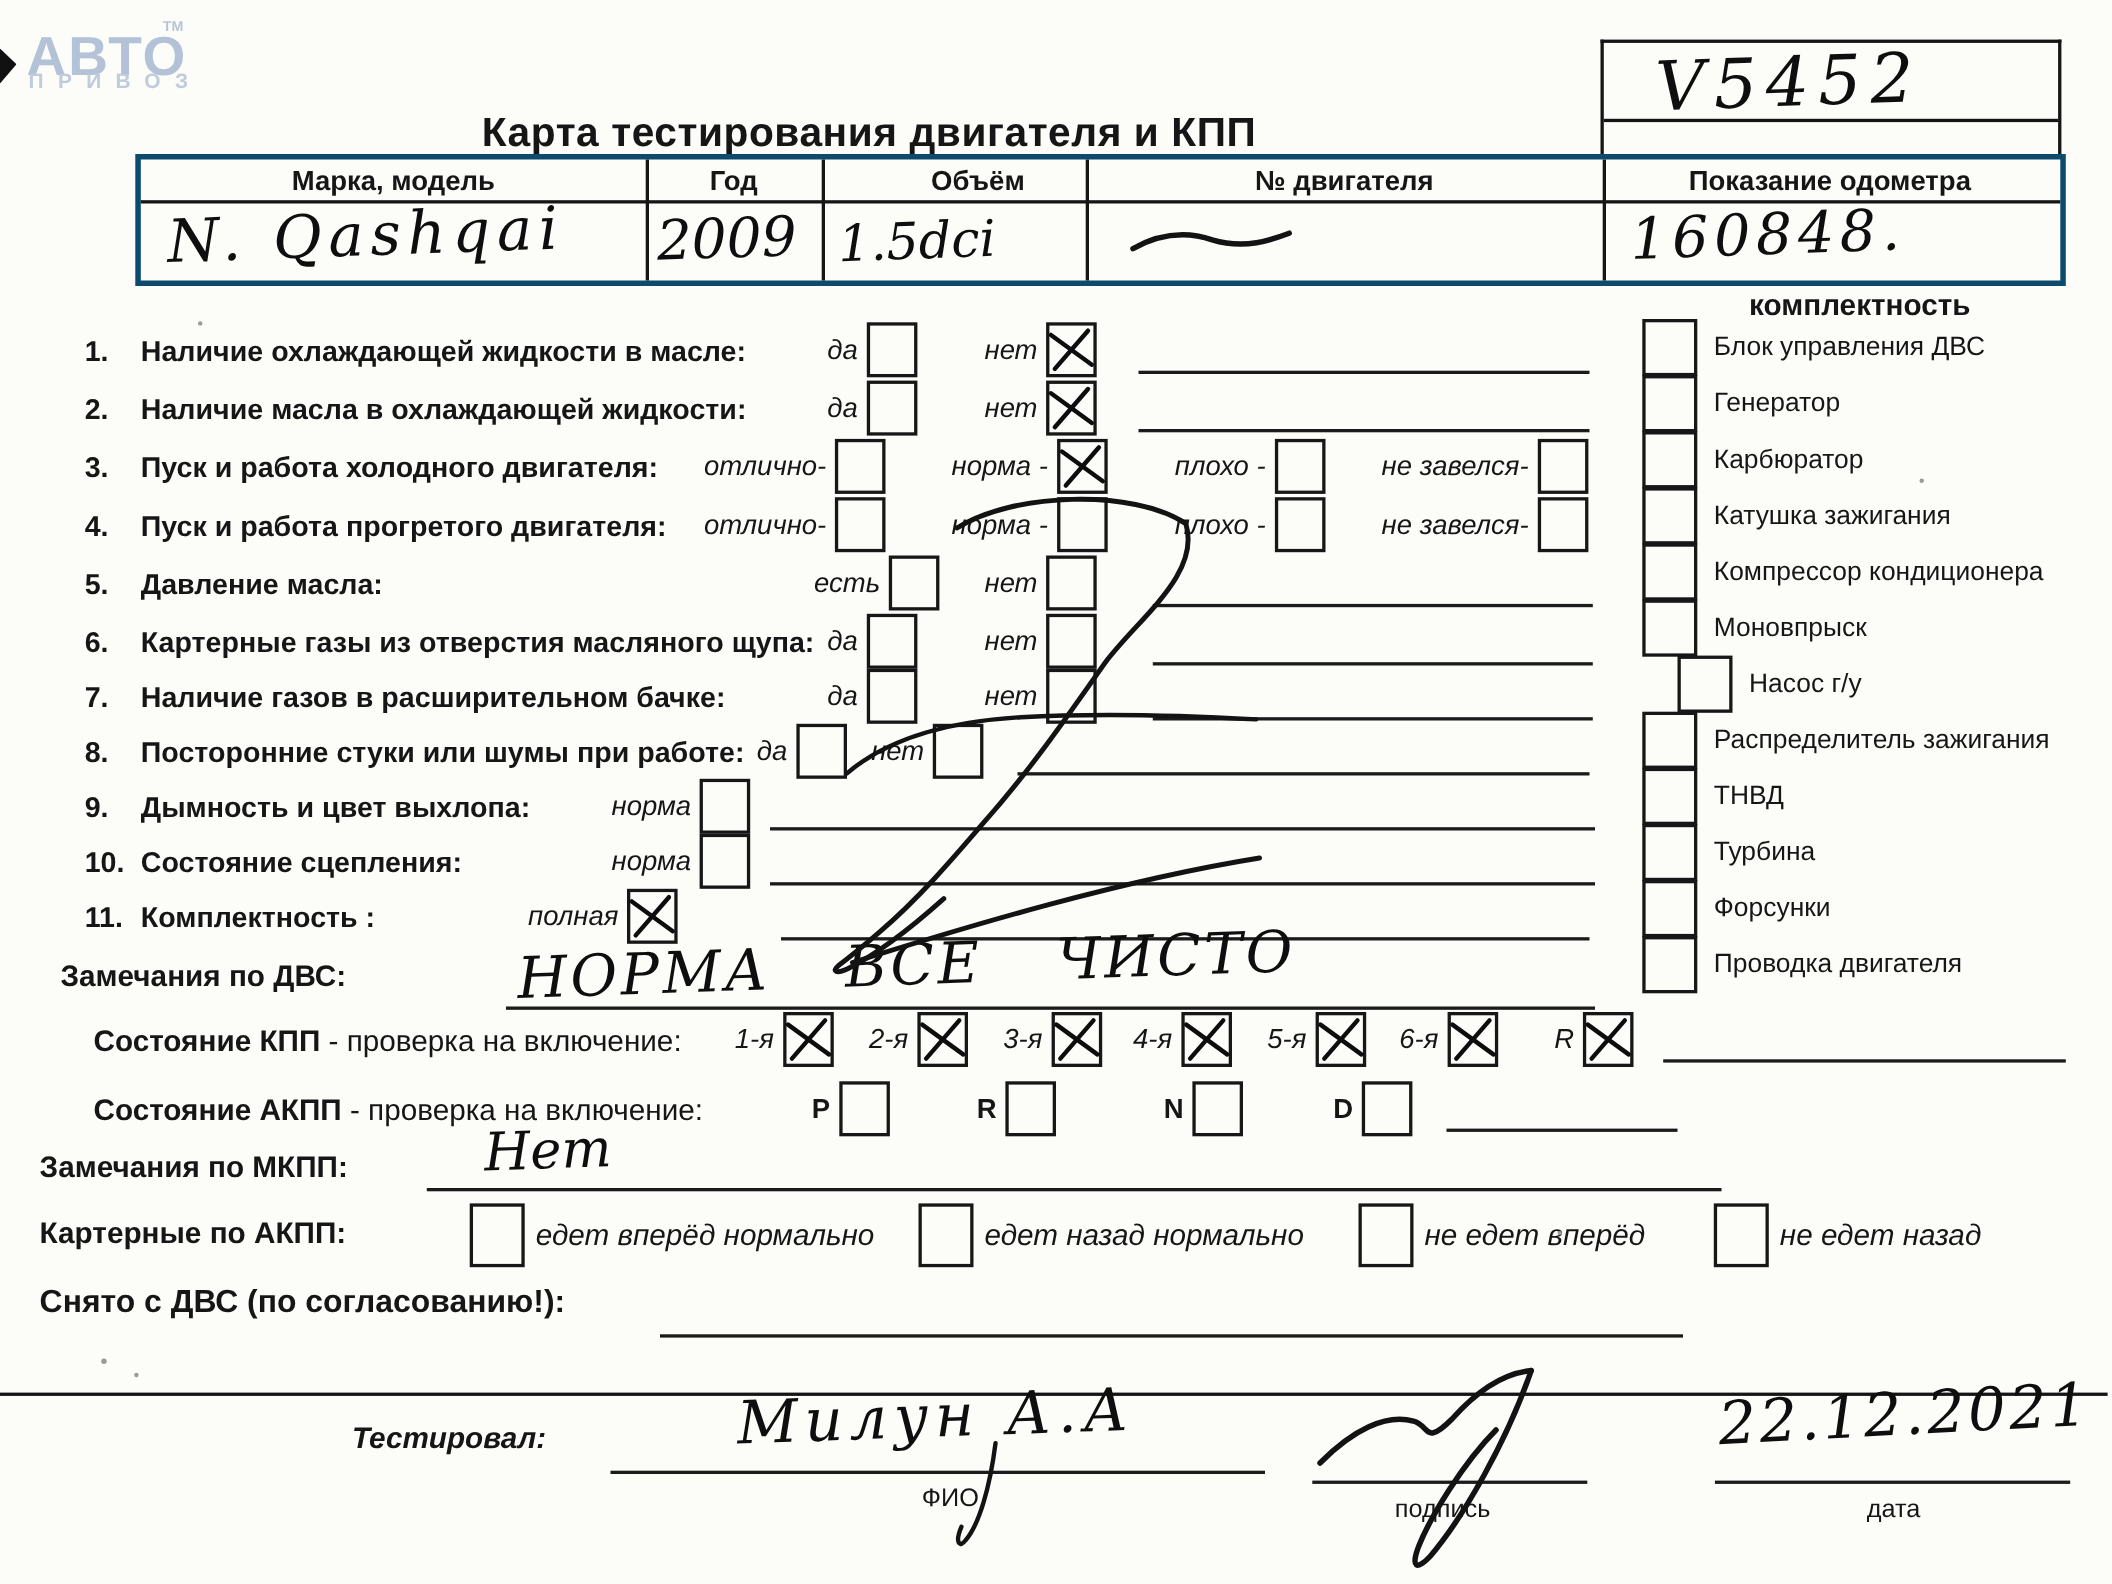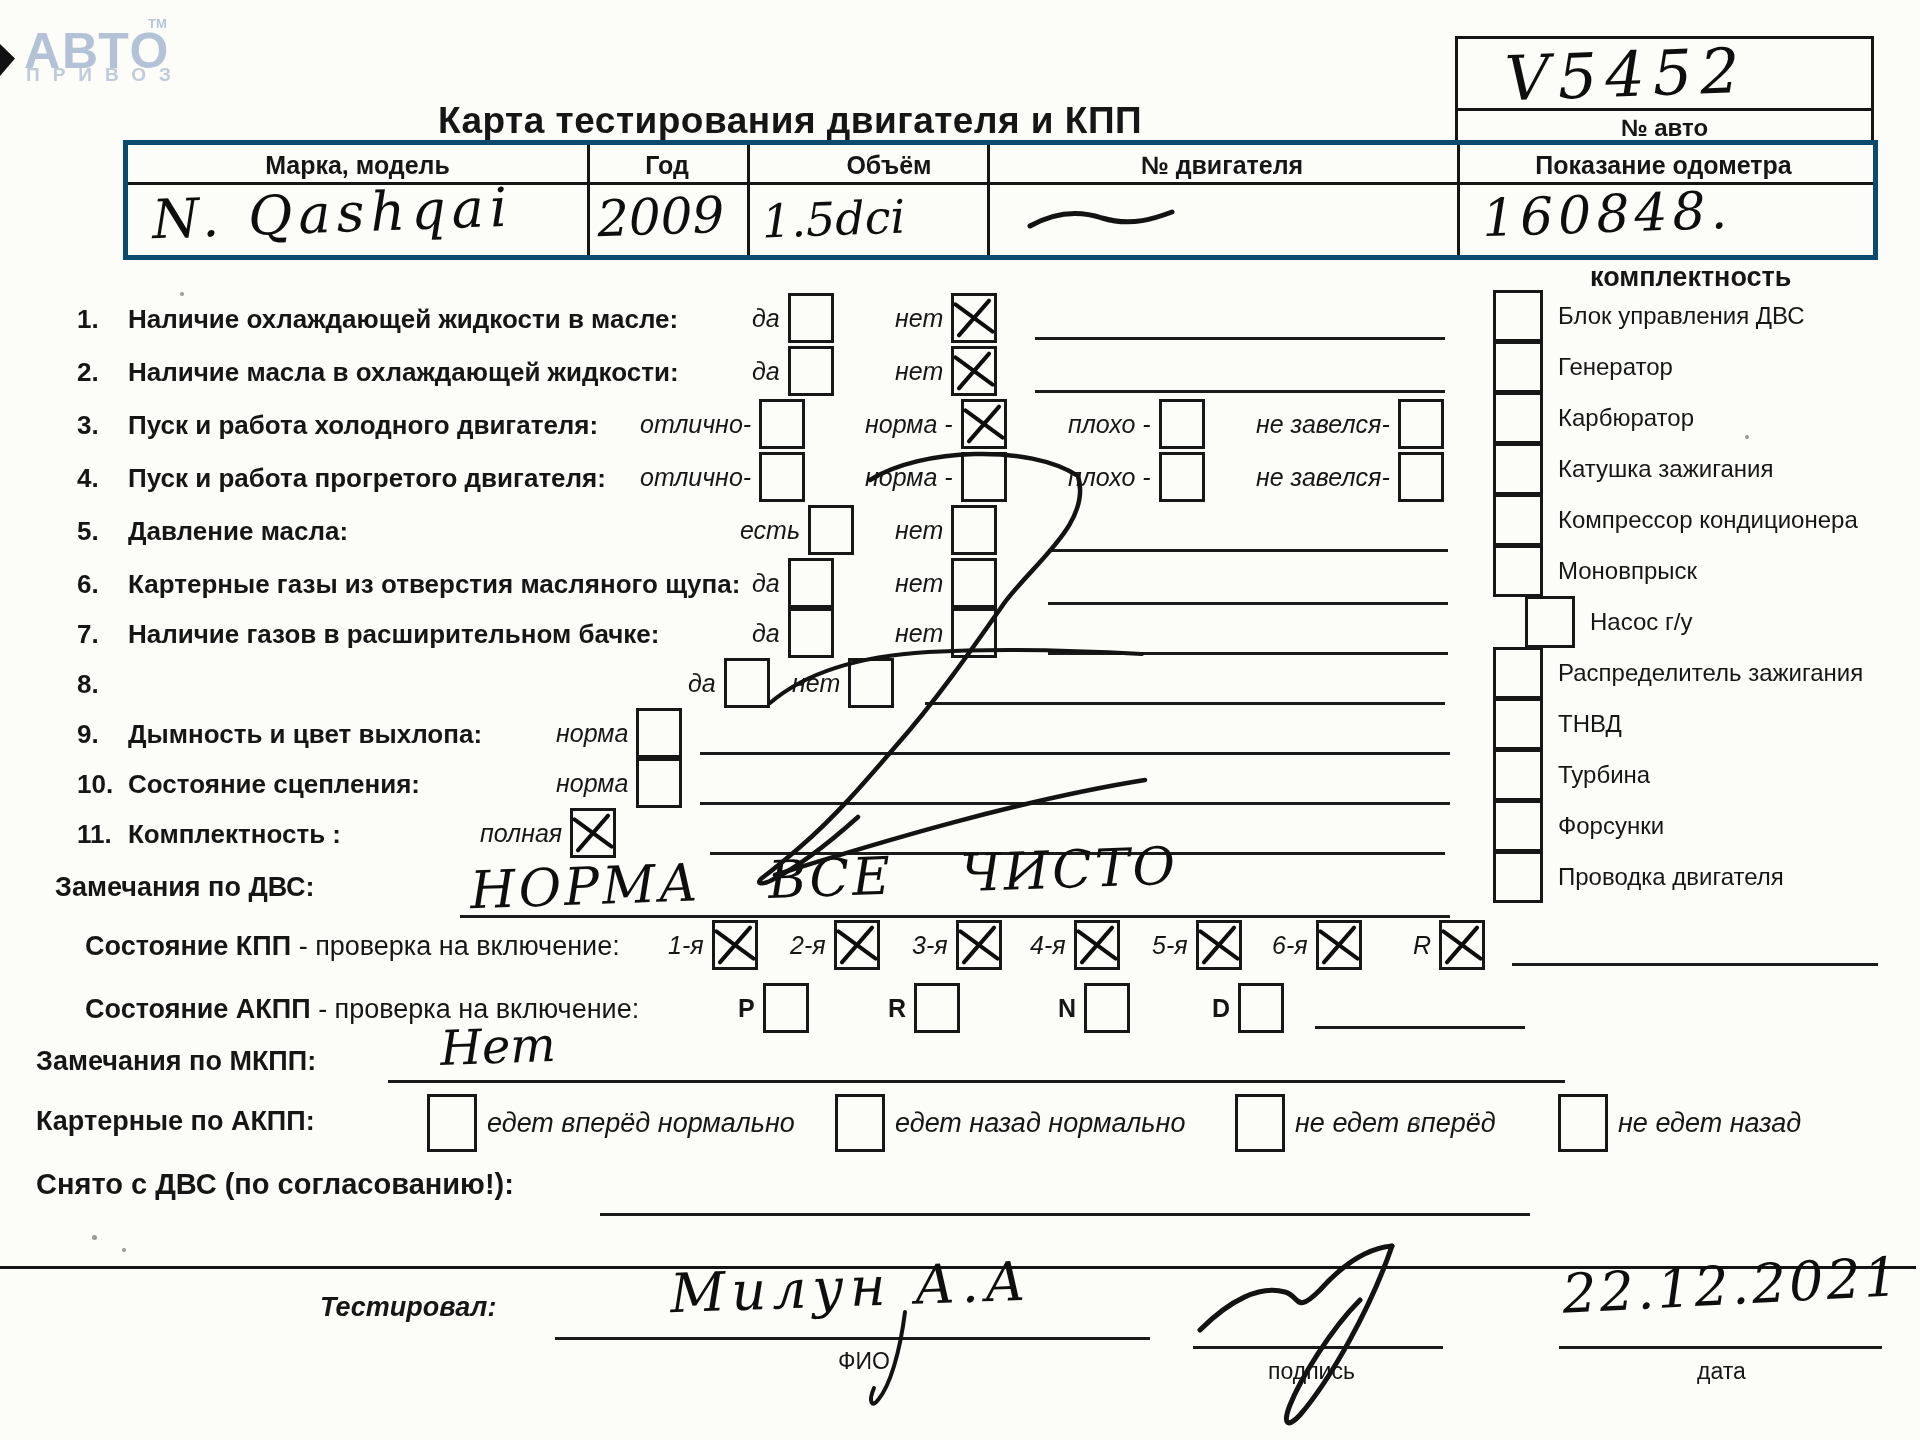--- a/index.html
+++ b/index.html
@@ -67,21 +67,20 @@
 
   <div class="wedge"></div>
   <div class="logo-name">АВТО</div>
   <div class="logo-tm">ТМ</div>
   <div class="logo-sub">ПРИВОЗ</div>
 
   <div class="title">Карта тестирования двигателя  и КПП</div>
 
   <div class="autobox">
     <div class="sep"></div>
-    <div class="autobox-label">№ авто</div>
   </div>
   <div class="abs hw" style="left:1505px;top:38px;font-size:62px;letter-spacing:8px;">V5452</div>
 
   <div class="tbl">
     <div class="hline" style="left:0;right:0;top:37px;"></div>
     <div class="vline" style="left:459px;"></div>
     <div class="vline" style="left:619px;"></div>
     <div class="vline" style="left:859px;"></div>
     <div class="vline" style="left:1329px;"></div>
     <div class="th" style="left:0;width:459px;">Марка, модель</div>
@@ -245,20 +244,21 @@
         <span class="cb"></span>
       </div>
     <div class="pair" style="left:895px;">
         <span class="olab">нет</span>
         <span class="cb"></span>
       </div>
     <span class="uline" style="left:1048px;width:400px;"></span>
   </div>
   <div class="irow" style="top:657px;">
     <span class="num">8.</span>
+    <span class="ilabel">Посторонние стуки или шумы при работе:</span>
     <div class="pair" style="left:688px;">
         <span class="olab">да</span>
         <span class="cb"></span>
       </div>
     <div class="pair" style="left:792px;">
         <span class="olab">нет</span>
         <span class="cb"></span>
       </div>
     <span class="uline" style="left:925px;width:520px;"></span>
   </div>

